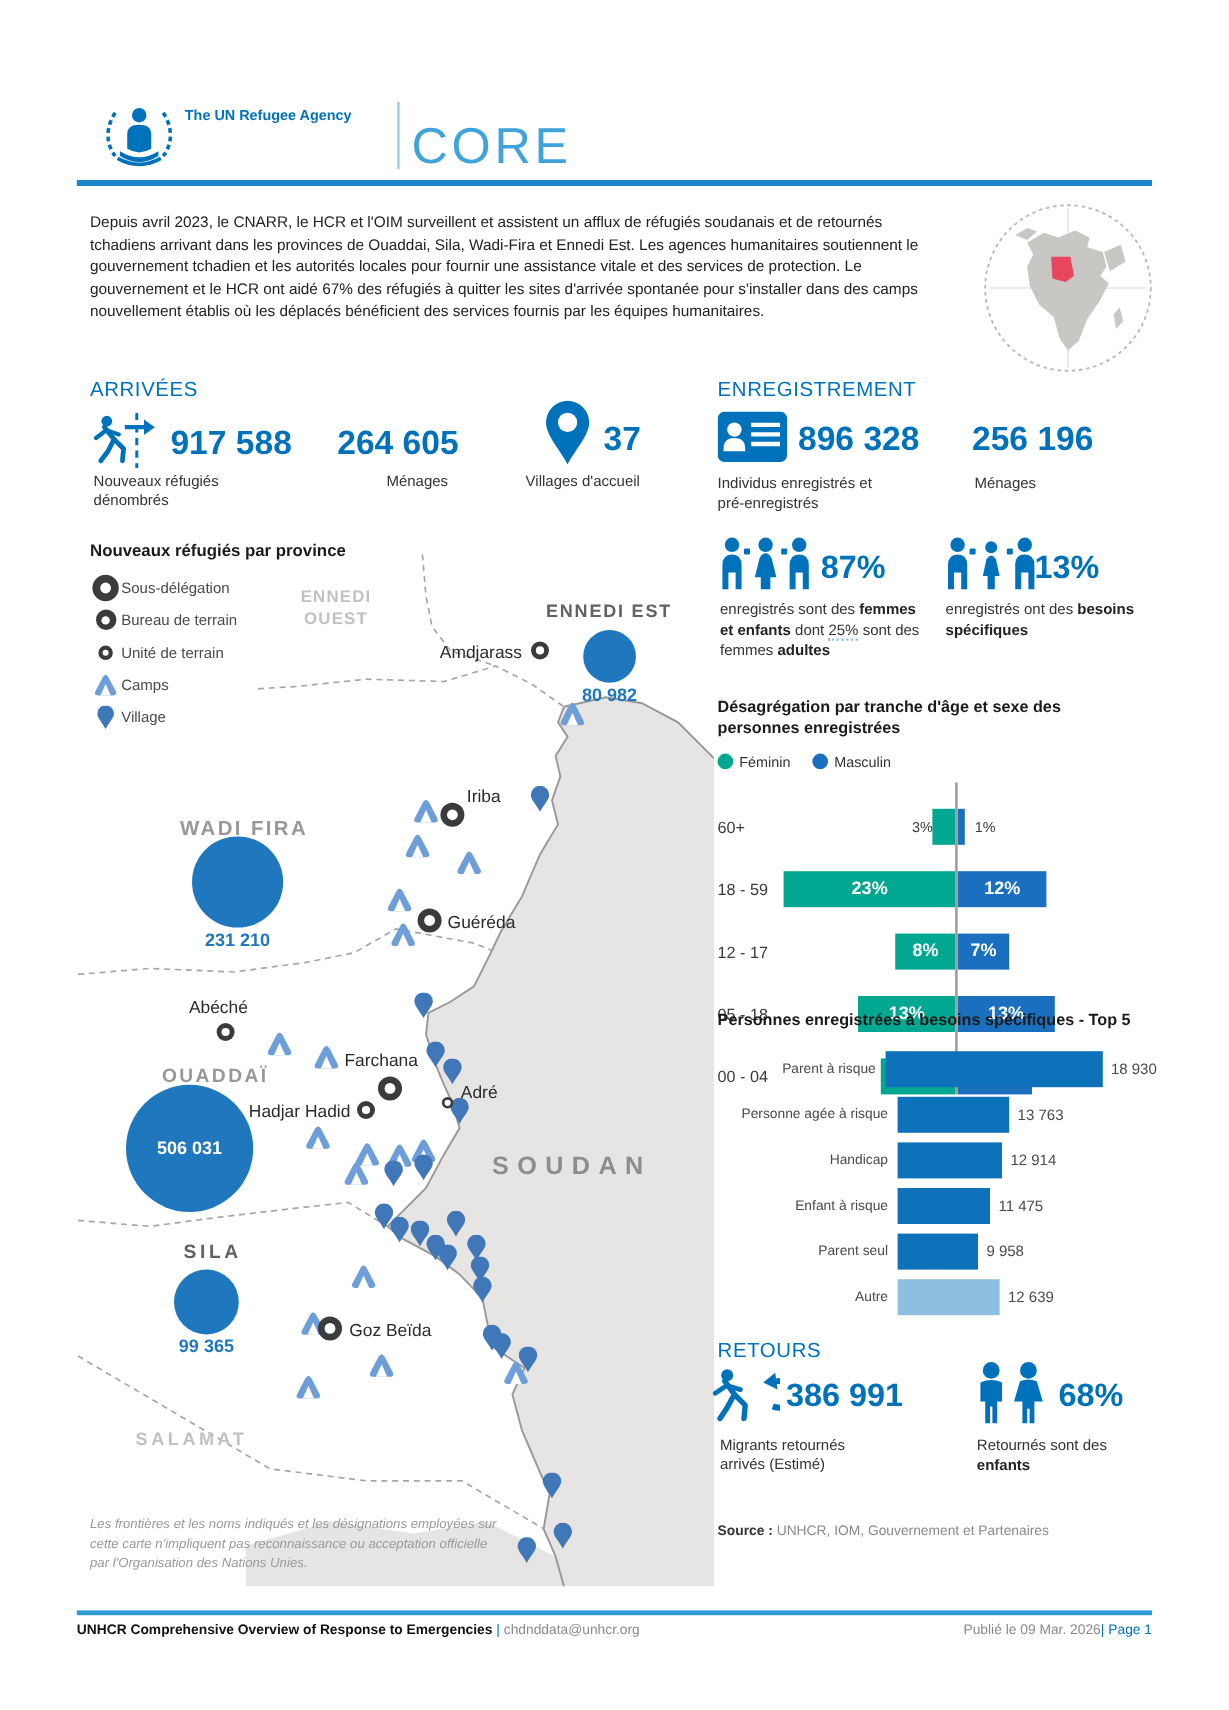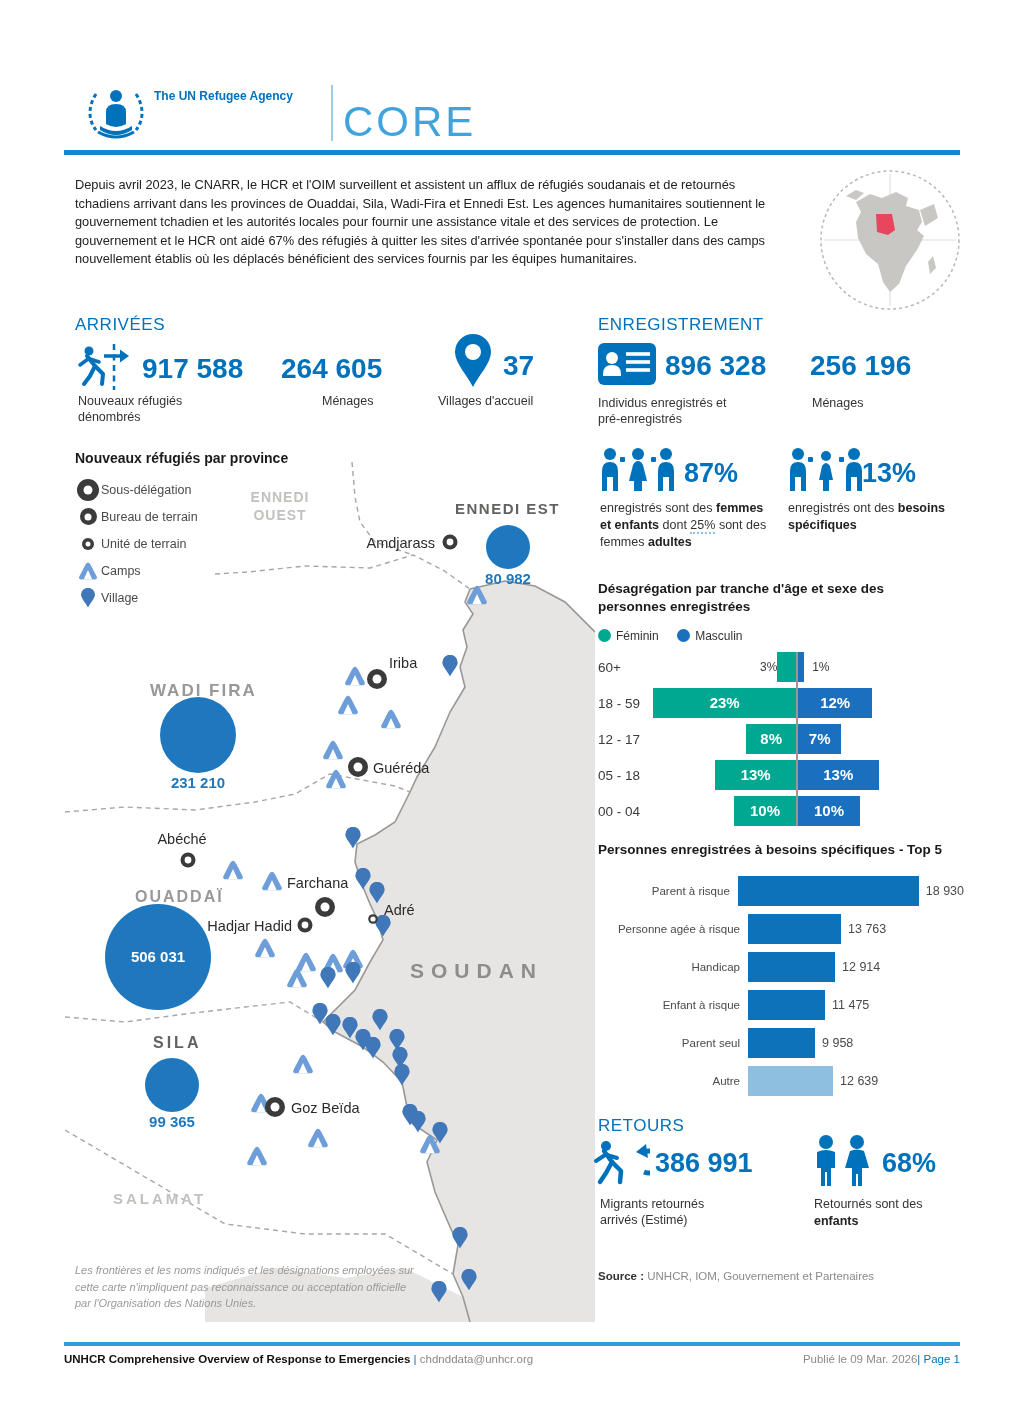--- a/index.html
+++ b/index.html
@@ -22,21 +22,21 @@
   .stat-label{font-size:12.5px;color:#333;line-height:1.3;}
   .pct-num{font-size:27px;font-weight:bold;color:#0072BC;}
   .pct-text{font-size:12.5px;color:#333;line-height:1.35;}
   .pct-text b{color:#222;}
   .u25{border-bottom:2px dotted #8FC1E5;}
 
   .chart-title{font-size:13.5px;font-weight:bold;color:#1a1a1a;line-height:1.3;}
   .legend-dot{display:inline-block;width:13px;height:13px;border-radius:50%;vertical-align:-2px;margin-right:5px;}
   .legend-lab{font-size:12px;color:#333;margin-right:14px;}
 
-  .pyr-row{display:flex;align-items:center;height:30px;margin-bottom:6px;}
+  .pyr-row{display:flex;align-items:center;height:30px;margin-bottom:6px;margin-top:22px;}
   .pyr-cat{width:55px;font-size:13.5px;color:#3a3a3a;}
   .pyr-area{position:relative;flex:1;height:30px;}
   .pyr-bar{position:absolute;top:0;height:30px;}
   .pyr-in{position:absolute;top:0;height:30px;line-height:30px;font-size:15px;font-weight:bold;color:#fff;text-align:center;}
   .pyr-out{position:absolute;top:0;height:30px;line-height:30px;font-size:12px;color:#3a3a3a;}
 
   .t5-row{display:flex;align-items:center;height:30px;margin-bottom:8px;}
   .t5-label{width:142px;text-align:right;padding-right:8px;font-size:11.5px;color:#4a4a4a;}
   .t5-bar{height:30px;}
   .t5-val{margin-left:7px;font-size:12.5px;color:#4a4a4a;white-space:nowrap;}

